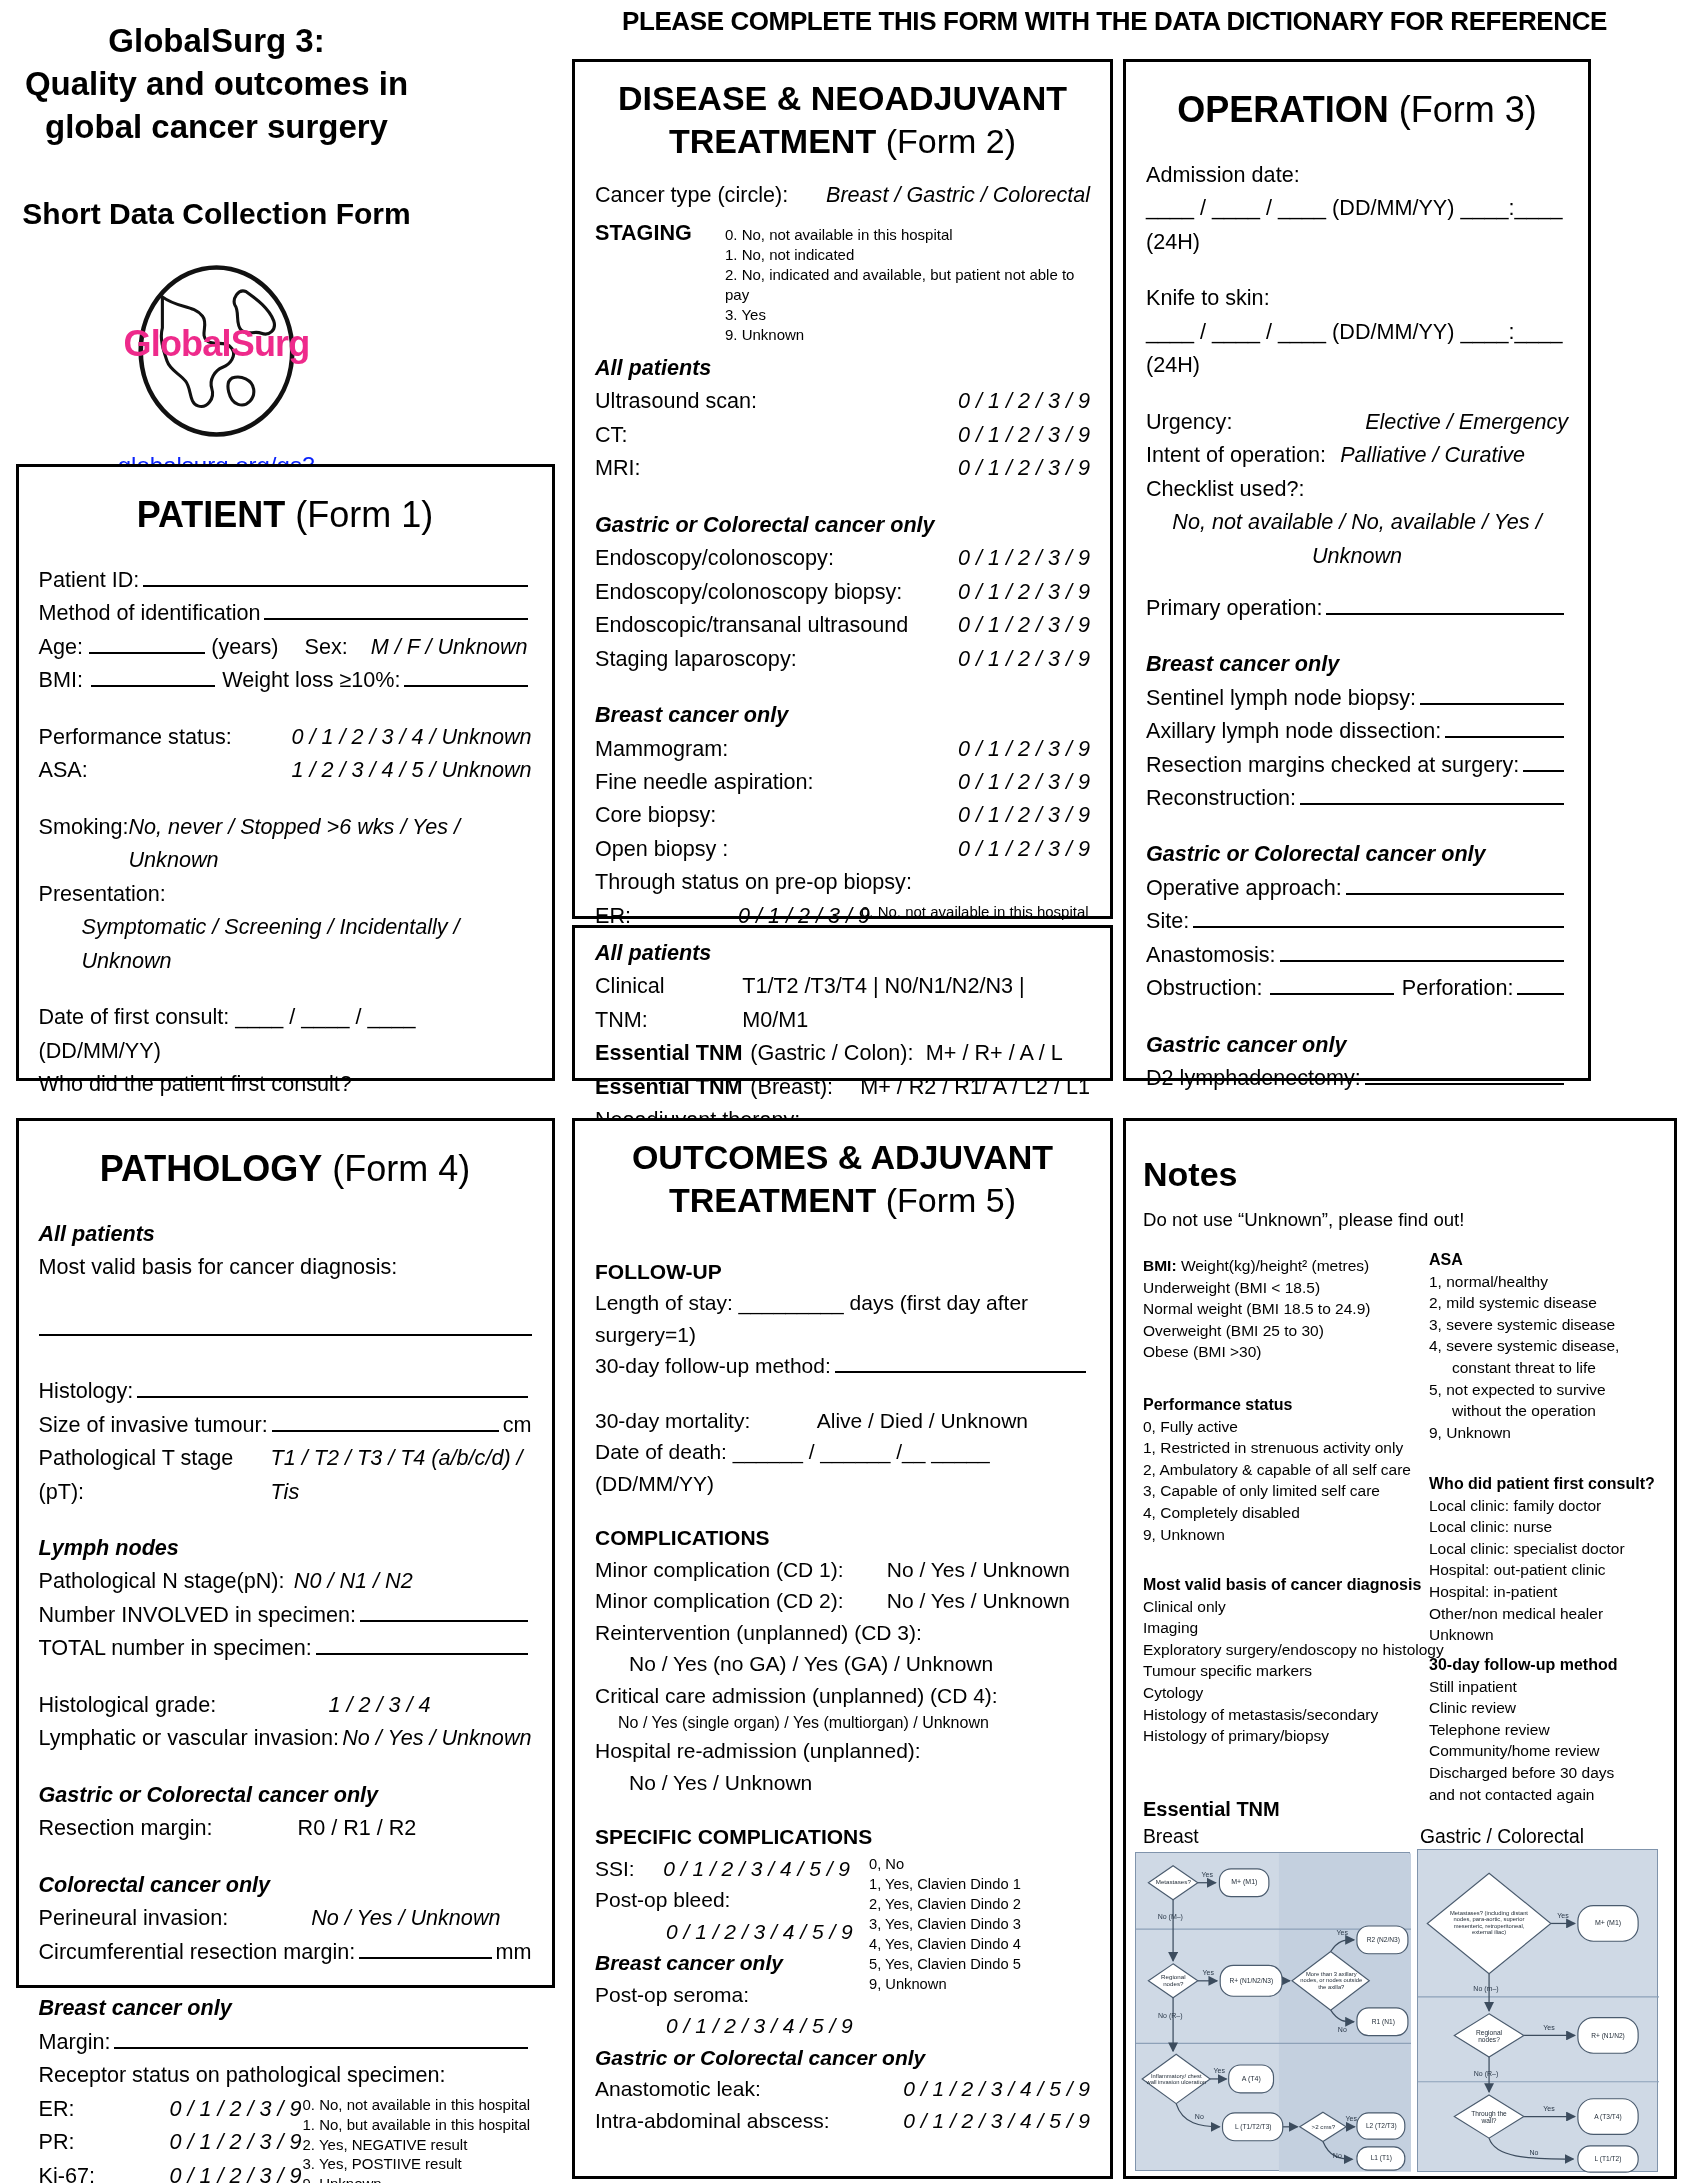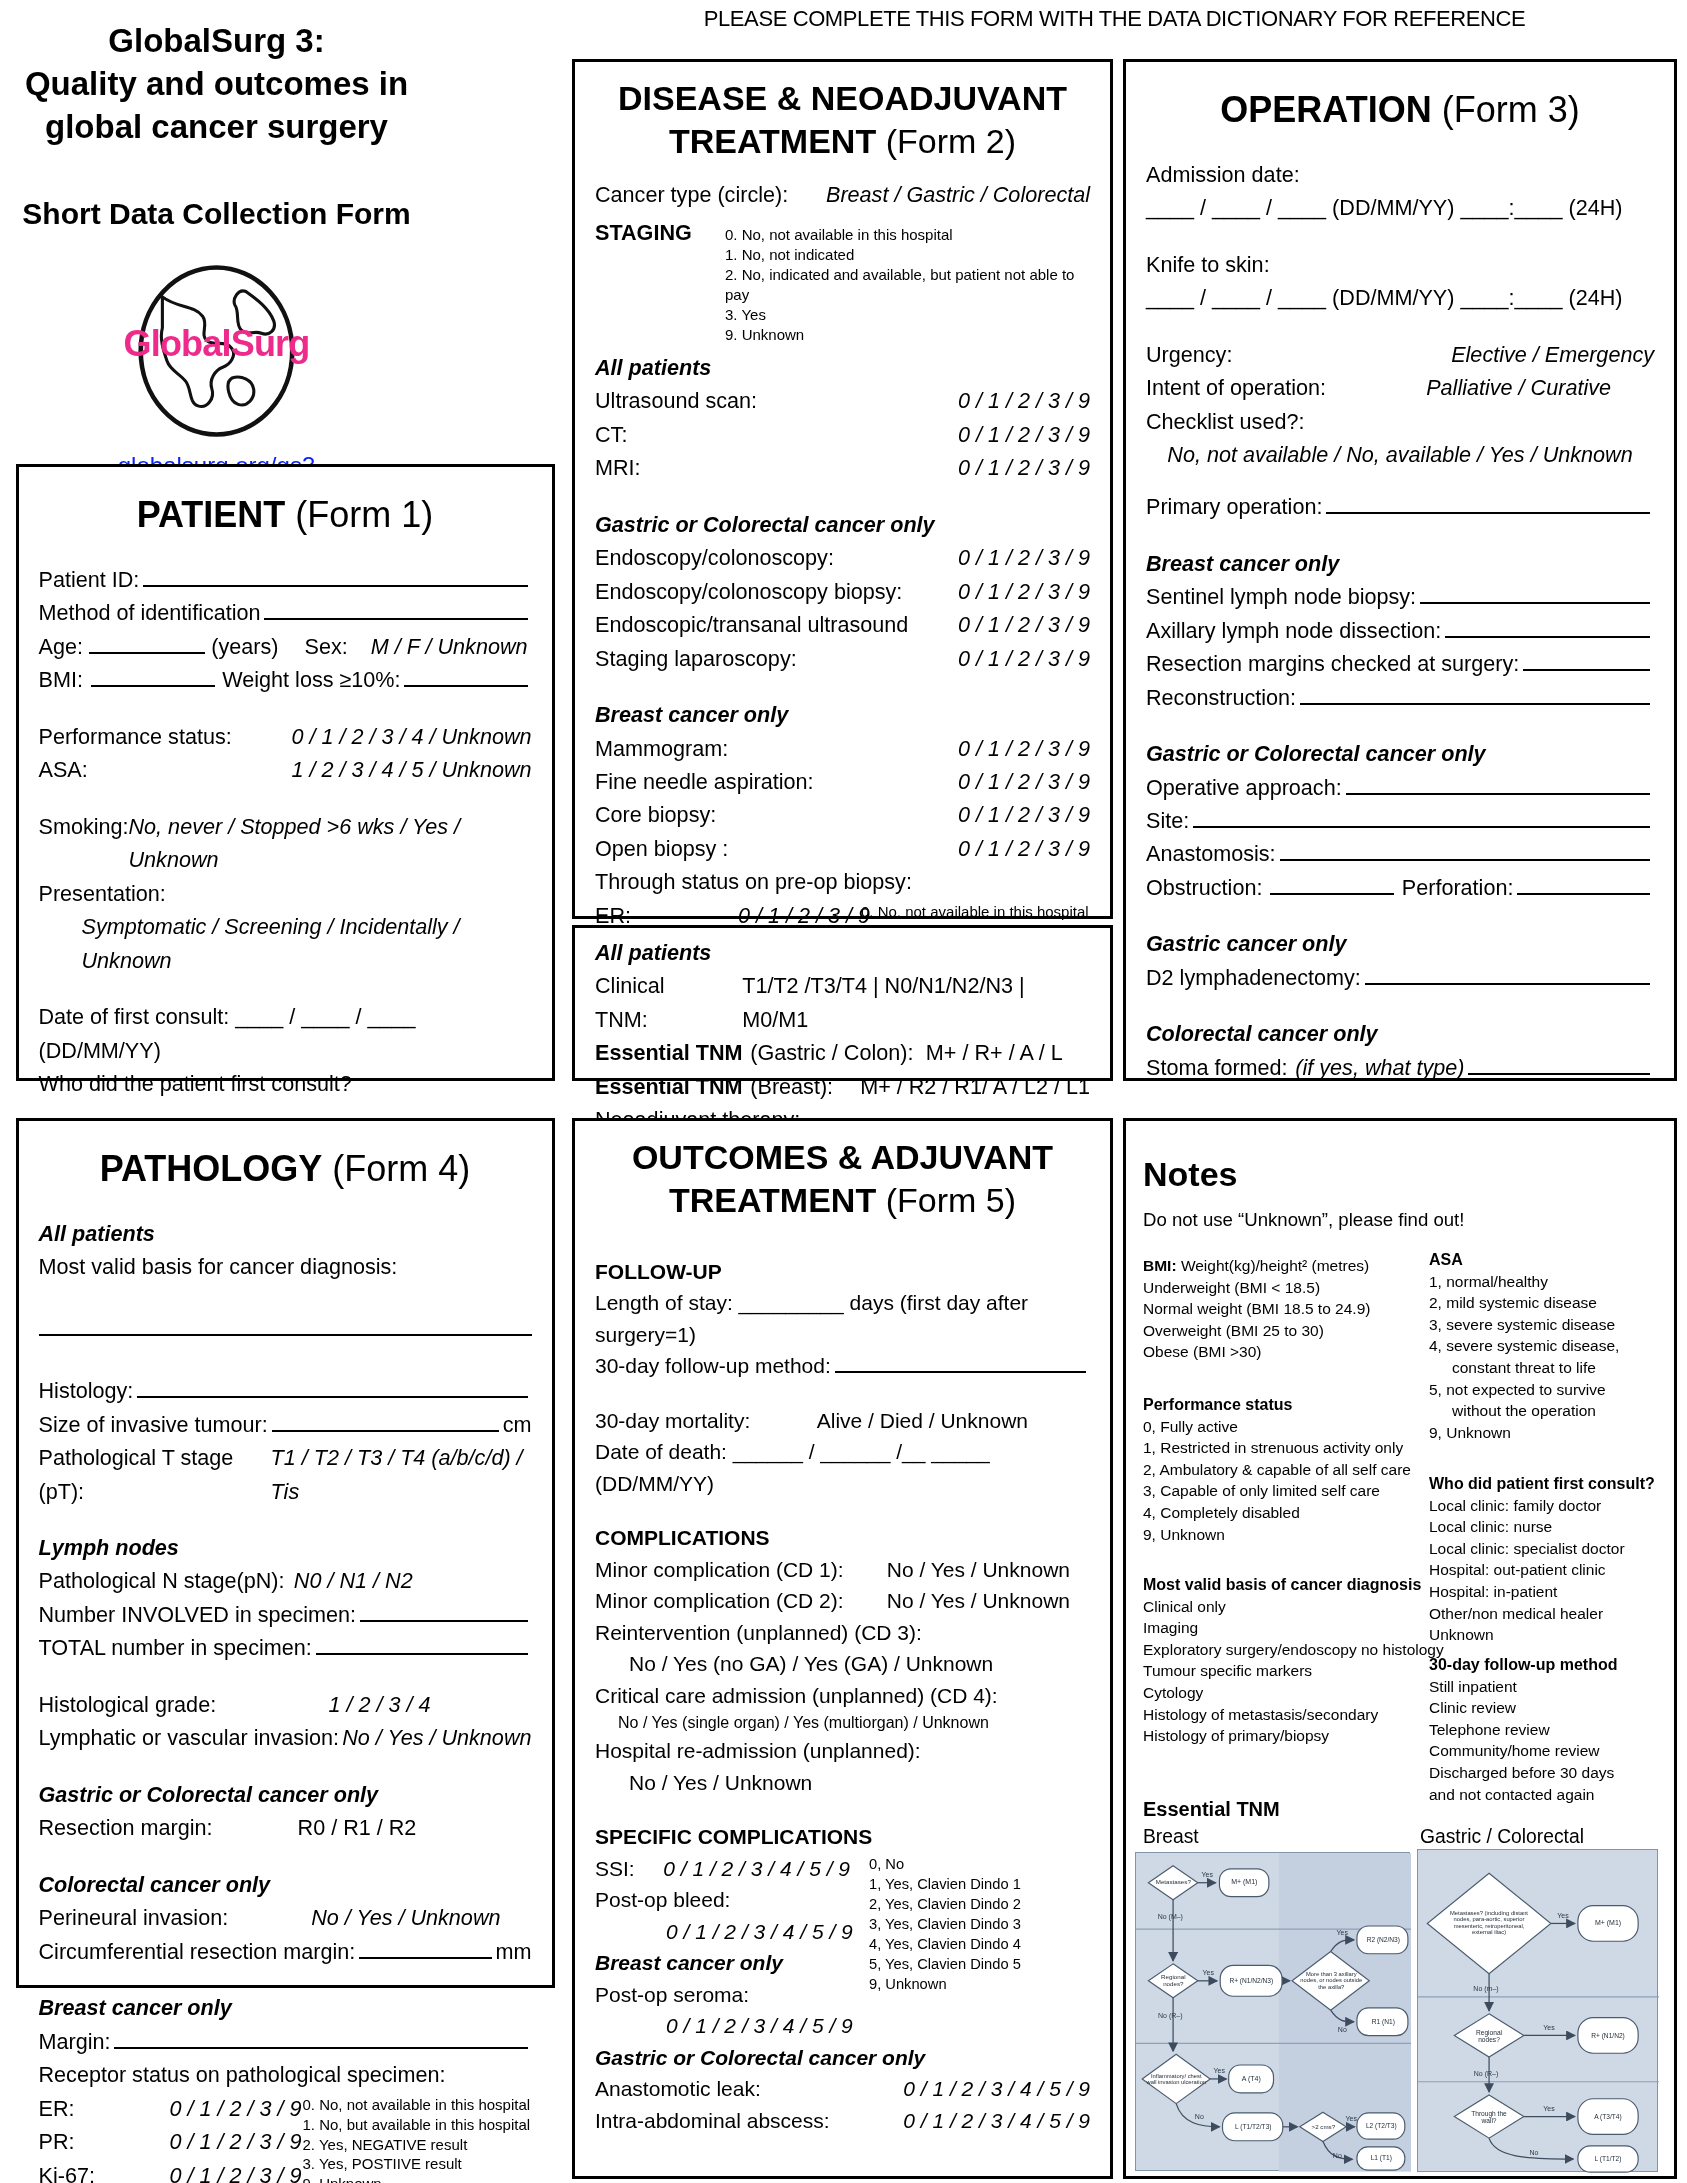--- a/index.html
+++ b/index.html
@@ -1,20 +1,20 @@
 <!DOCTYPE html>
 <html style="font-size:12.4px"><head>
 <meta charset="utf-8">
 <style>
   html,body{margin:0;padding:0;background:#fff;}
   #page{position:relative;width:1688px;height:2183px;background:#fff;color:#000;
         font-family:"Liberation Sans",sans-serif;overflow:hidden;}
   *{box-sizing:border-box;}
   .banner{position:absolute;left:541px;top:6.2px;width:1147px;text-align:center;
-          font-size:22px;font-weight:normal;letter-spacing:-0.4px;}
+          font-size:26px;font-weight:bold;letter-spacing:-0.4px;}
   .box{position:absolute;border:3.1px solid #000;background:#fff;padding:12.4px 20px;}
   .ftitle{text-align:center;font-size:36px;margin:7.7px 0 20px;}
   .ftitle2{text-align:center;font-size:34px;line-height:1.25;margin:3.1px 0 15.5px;}
   .b{font-weight:bold;}
   .it{font-style:italic;}
   .bi{font-weight:bold;font-style:italic;}
   .body28{font-size:21.6px;line-height:1.55;}
   .r{display:flex;align-items:baseline;}
   .sb{justify-content:space-between;}
   .sec{font-weight:bold;font-style:italic;margin-top:23px;}
@@ -231,21 +231,21 @@
         <span class="b">Essential TNM</span>
         <span style="margin-left:7.7px;">(Breast):</span>
         <span style="margin-left:auto;">M+ / R2 / R1/ A / L2 / L1</span>
       </div>
     <div class="r">
         <span>Neoadjuvant therapy:</span>
         <span class="fill"></span>
       </div>
   </div>
 
-  <div class="box body28" style="left:1123px;top:59px;width:554px;height:1022px;">
+  <div class="box body28" style="left:1123px;top:59px;width:468px;height:1022px;">
     <div class="ftitle"><span class="b">OPERATION</span> <span>(Form 3)</span></div>
     <div>Admission date:</div>
     <div>____ / ____ / ____ (DD/MM/YY) ____:____ (24H)</div>
     <div class="gap30"></div>
     <div>Knife to skin:</div>
     <div>____ / ____ / ____ (DD/MM/YY) ____:____ (24H)</div>
     <div class="gap30"></div>
     <div class="r sb">
         <span>Urgency:</span>
         <span class="it">Elective   /   Emergency</span>

